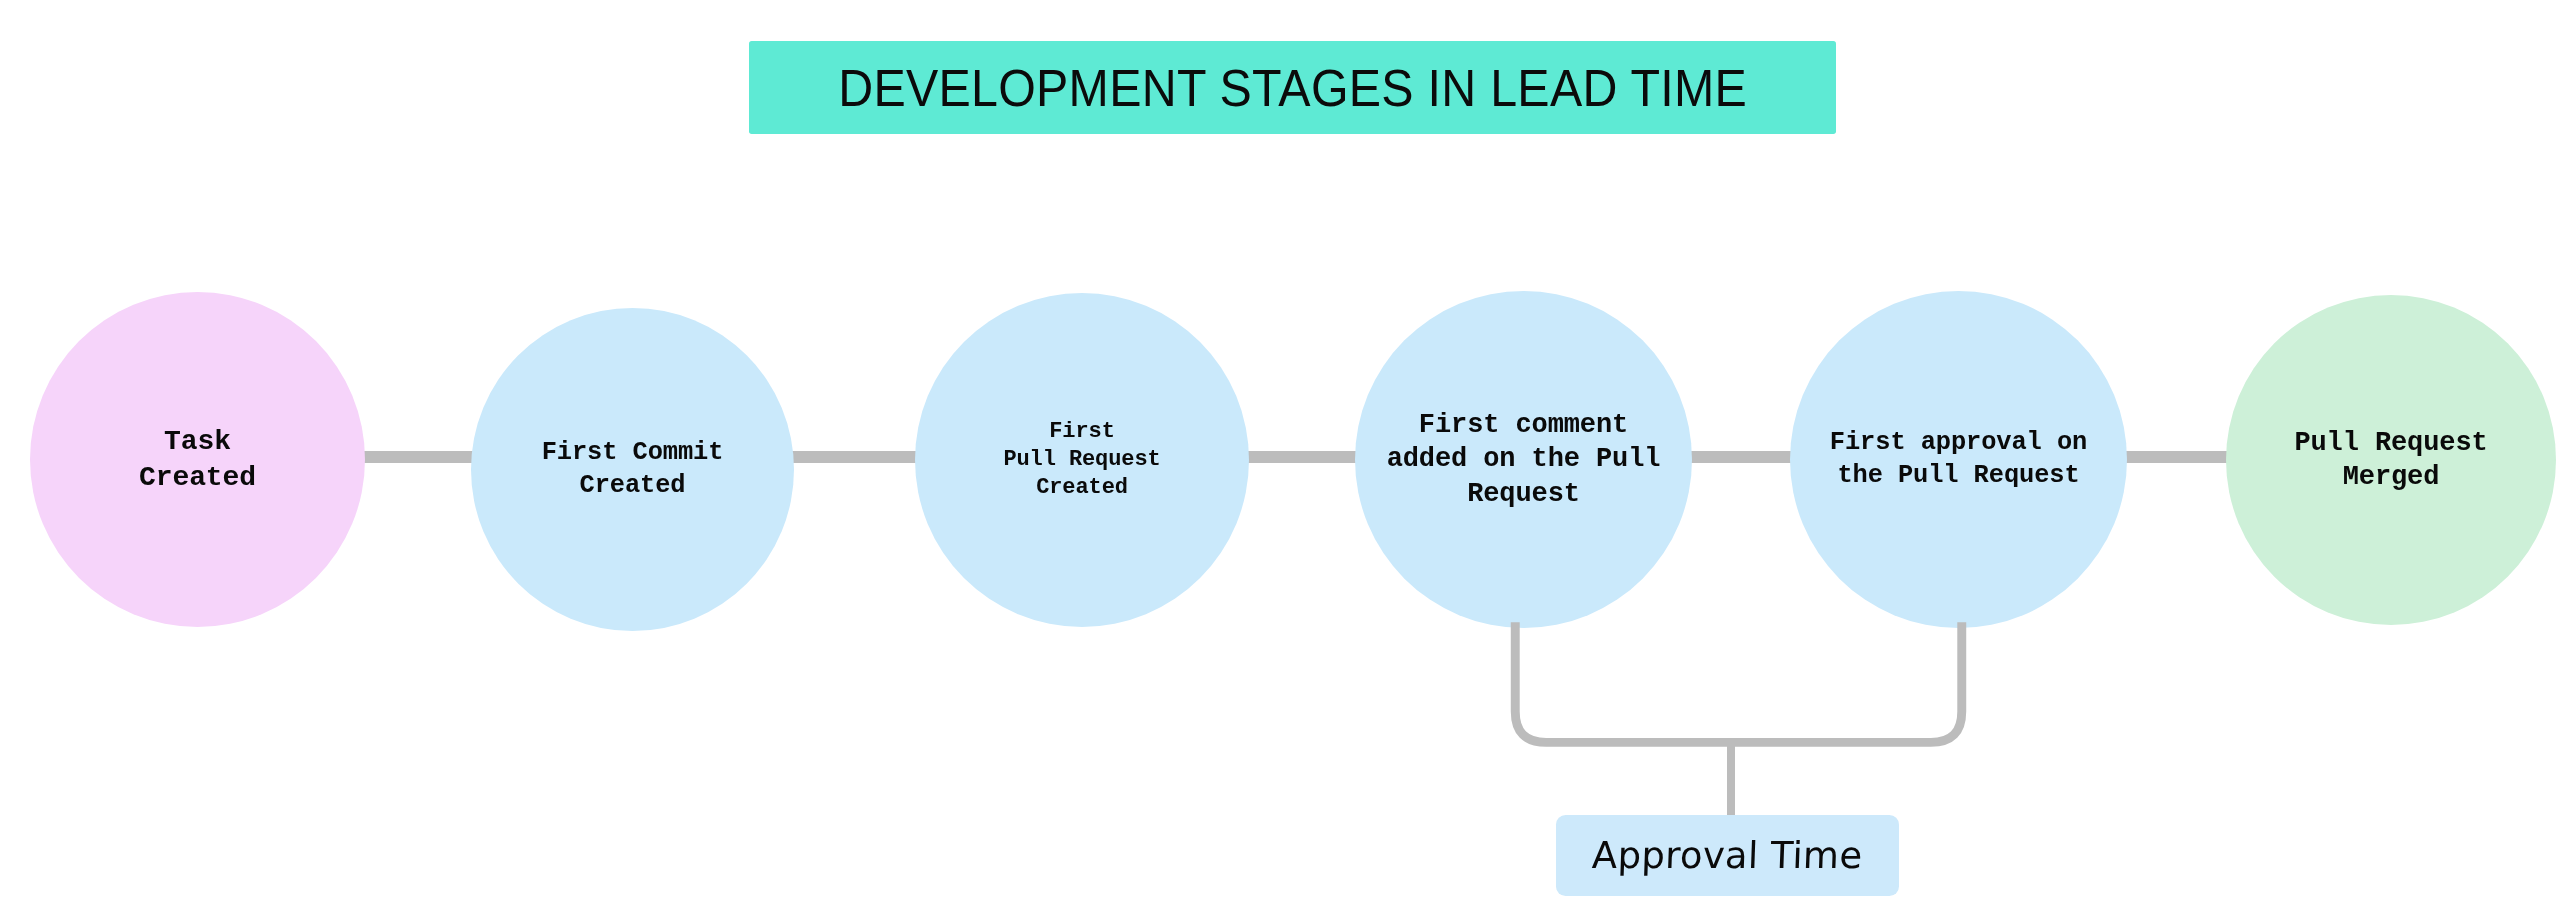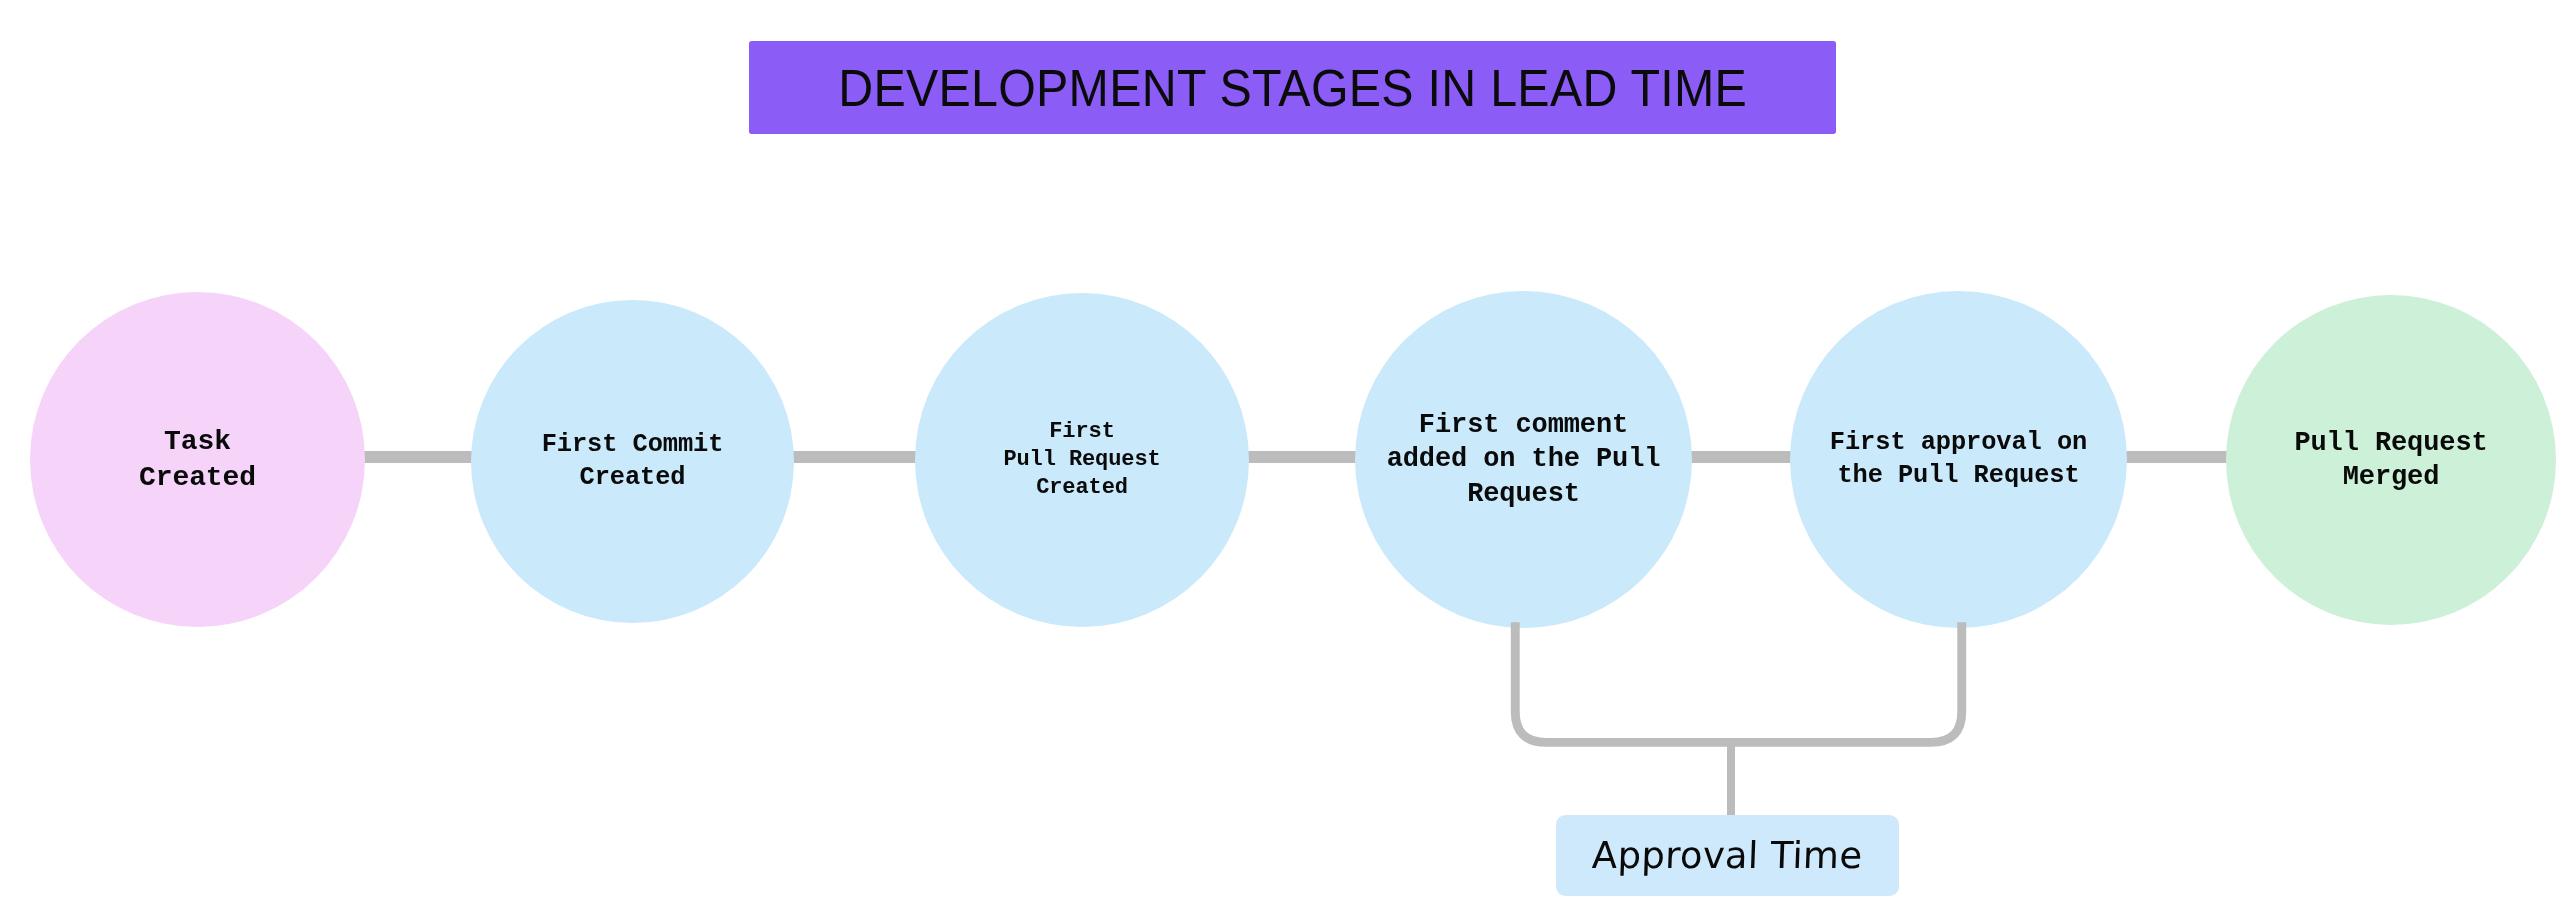--- a/index.html
+++ b/index.html
@@ -20,21 +20,21 @@
     overflow: hidden;
   }
 
   
   .title-banner {
     position: absolute;
     left: 749px;
     top: 41px;
     width: 1087px;
     height: 93px;
-    background: #8b5cf6;
+    background: #5eead4;
     border-radius: 2.7px;
     display: flex;
     align-items: center;
     justify-content: center;
     box-sizing: border-box;
   }
   .title-text {
     font-family: "Liberation Sans Narrow", "Liberation Sans", "DejaVu Sans", sans-serif;
     font-size: 52px;
     font-weight: 400;
@@ -126,21 +126,21 @@
   <div class="rail" style="left:788px; width:142px;"></div>
   <div class="rail" style="left:1230px; width:135px;"></div>
   <div class="rail" style="left:1668px; width:131px;"></div>
   <div class="rail" style="left:2106px; width:135px;"></div>
 
   <div class="stage" style="left:30px; top:292px; width:335px; height:335px; background:#f6d4fa;">
     <span class="stage-label" style="font-size:28px; width:100%;">Task
 Created</span>
   </div>
 
-  <div class="stage" style="left:471px; top:300px; width:323px; height:323px; background:#cae9fb;align-items:center;">
+  <div class="stage" style="left:471px; top:308px; width:323px; height:323px; background:#cae9fb;align-items:center;">
     <span class="stage-label" style="font-size:25.4px; width:100%;">First Commit
 Created</span>
   </div>
 
   <div class="stage" style="left:915px; top:293px; width:334px; height:334px; background:#cae9fb;">
     <span class="stage-label" style="font-size:22px; width:100%;">First
 Pull Request
 Created</span>
   </div>
 

